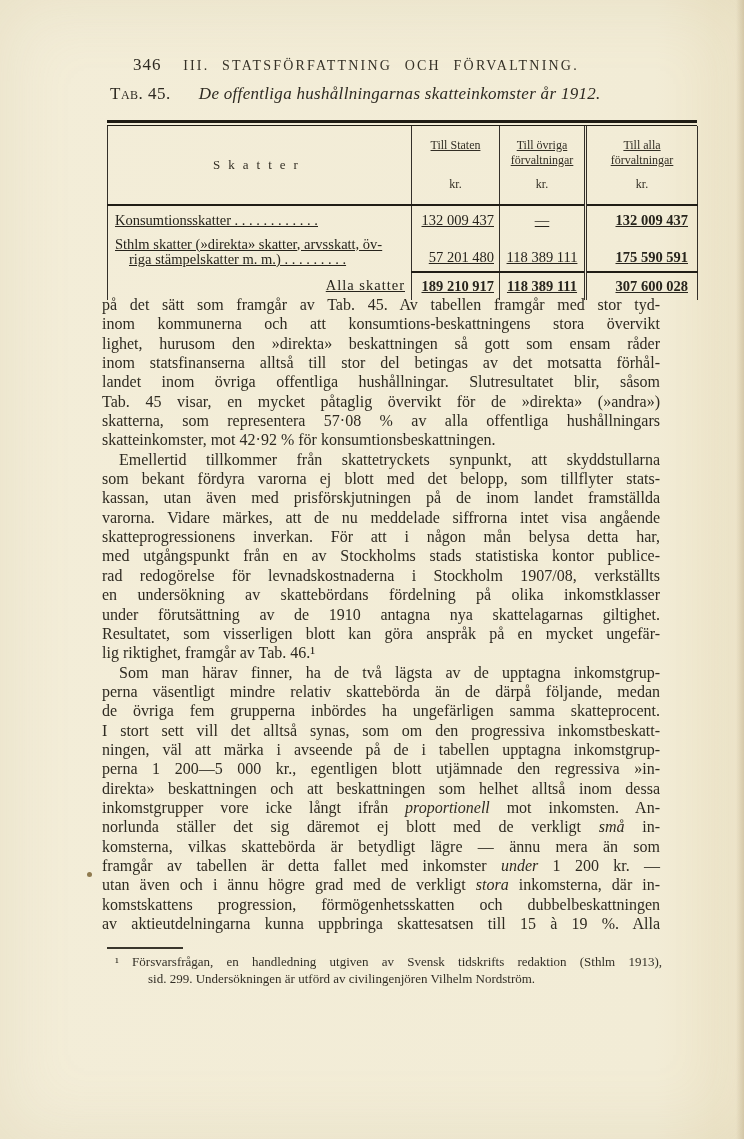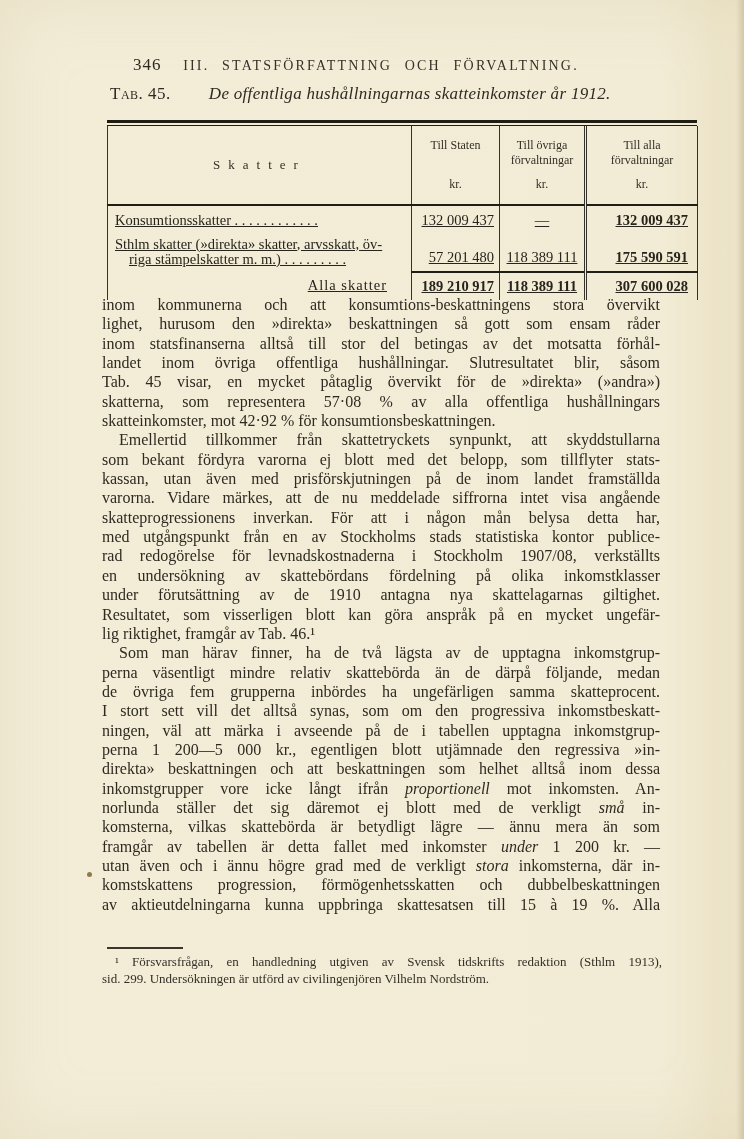--- a/index.html
+++ b/index.html
@@ -16,61 +16,61 @@
   .edge-shadow{position:absolute;top:0;right:0;width:8px;height:100%;
     background:linear-gradient(90deg,rgba(130,105,60,0),rgba(130,105,60,.22));}
 
   
   .pagenum{position:absolute;left:133px;top:55px;font-size:17px;letter-spacing:1px;}
   .running-head{position:absolute;left:103px;top:58px;width:556px;text-align:center;
     font-size:14px;letter-spacing:2.2px;word-spacing:7px;color:#353127;}
 
   
   .caption{position:absolute;left:110px;top:84px;width:550px;font-size:17px;white-space:nowrap;}
-  .caption .tabno{font-variant:small-caps;letter-spacing:.5px;margin-right:38px;text-align:center;}
+  .caption .tabno{font-variant:small-caps;letter-spacing:.5px;margin-right:28px;text-align:center;}
   .caption .cap-title{font-style:italic;letter-spacing:.3px;font-family:Liberation Serif, serif;}
 
   
   .tablewrap{position:absolute;left:107px;top:120px;width:590px;}
   .toprule{height:3px;background:#201d15;margin-bottom:1.5px;}
   .toprule2{height:1px;background:#201d15;margin-bottom:0;}
   table{border-collapse:collapse;table-layout:fixed;width:590px;font-family:inherit;color:#27241c;}
   col.c-lbl{width:304px;} col.c-st{width:88px;} col.c-ov{width:86px;} col.c-al{width:112px;}
   th,td{border-left:1px solid #34302a;padding:0;font-weight:normal;}
   td.c-al-cell,th.c-al-cell{border-left:3px double #34302a;}
   td:last-child,th:last-child{border-right:1px solid #34302a;}
   thead th{border-bottom:2px solid #201d15;height:78px;vertical-align:middle;font-size:12px;line-height:15px;color:#332f25;}
   .th-skatter{letter-spacing:8px;font-size:13px;}
   .th-stack{display:flex;flex-direction:column;justify-content:center;height:100%;}
-  .th-l{min-height:15px;} .th-unit{margin-top:9px;}
+  .th-l{min-height:15px;text-decoration:underline;} .th-unit{margin-top:9px;}
   tbody td{font-size:14.5px;vertical-align:middle;text-decoration:underline;}
   tr.r1 td{height:29px;}
   tr.r2 td{height:31px;vertical-align:bottom;padding-bottom:5px;}
   tr.r2 td.numcell{border-bottom:2px solid #201d15;}
   tr.r3 td{height:27px;}
   td.lblcell{padding-left:7px;line-height:15px;}
   td.num-st{text-align:right;padding-right:5px;}
   td.num-ov{text-align:center;}
   td.num-al{text-align:right;padding-right:9px;font-weight:bold;}
   tr.r3 td{font-weight:bold;}
-  tr.r3 td.lblcell{font-weight:normal;text-align:right;padding-right:24px;font-size:14.5px;letter-spacing:1px;}
+  tr.r3 td.lblcell{font-weight:normal;text-align:right;padding-right:6px;font-size:14.5px;letter-spacing:1px;}
   .lbl2{padding-left:14px;display:block;}
 
   
   .bodytext{position:absolute;left:102px;top:295px;width:558px;font-size:16px;line-height:19.35px;color:#2e2a21;}
   .para .line{text-align:justify;text-align-last:justify;}
   .para:not(.justify-all) .line:last-child{text-align-last:left;}
   .para.indent .line:first-child{text-indent:17px;}
   .it{font-style:italic;}
 
   
   .fnrule{position:absolute;left:107px;top:947px;width:76px;height:1.5px;background:#3a362c;}
   .footnote{position:absolute;left:102px;top:954px;width:560px;font-size:13px;line-height:16.5px;color:#332f26;}
   .footnote .line{text-align:justify;text-align-last:justify;}
-  .footnote .line:last-child{text-align-last:left;}
+  .footnote .line:last-child{text-align-last:left;margin-left:46px;}
   .footnote .line:first-child{text-indent:13px;}
 
   .speck{position:absolute;left:87px;top:872px;width:5px;height:5px;border-radius:50%;
     background:#7d6536;opacity:.85;}
 </style>
 </head>
 <body>
 
 <div class="sheet">
 
@@ -138,20 +138,21 @@
           <td class="num-st">189 210 917</td>
           <td class="num-ov">118 389 111</td>
           <td class="num-al c-al-cell">307 600 028</td>
         </tr>
       </tbody>
     </table>
   </div>
 
   <div class="bodytext">
     <div class="para">
+        <div class="line"><span>på det sätt som framgår av Tab. 45.  Av tabellen framgår med stor tyd-</span></div>
         <div class="line"><span>inom kommunerna och att konsumtions-beskattningens stora övervikt</span></div>
         <div class="line"><span>lighet, hurusom den »direkta» beskattningen så gott som ensam råder</span></div>
         <div class="line"><span>inom statsfinanserna alltså till stor del betingas av det motsatta förhål-</span></div>
         <div class="line"><span>landet inom övriga offentliga hushållningar.  Slutresultatet blir, såsom</span></div>
         <div class="line"><span>Tab. 45 visar, en mycket påtaglig övervikt för de »direkta» (»andra»)</span></div>
         <div class="line"><span>skatterna, som representera 57·08 % av alla offentliga hushållningars</span></div>
         <div class="line"><span>skatteinkomster, mot 42·92 % för konsumtionsbeskattningen.</span></div>
       </div>
     <div class="para indent">
         <div class="line"><span>Emellertid tillkommer från skattetryckets synpunkt, att skyddstullarna</span></div>

